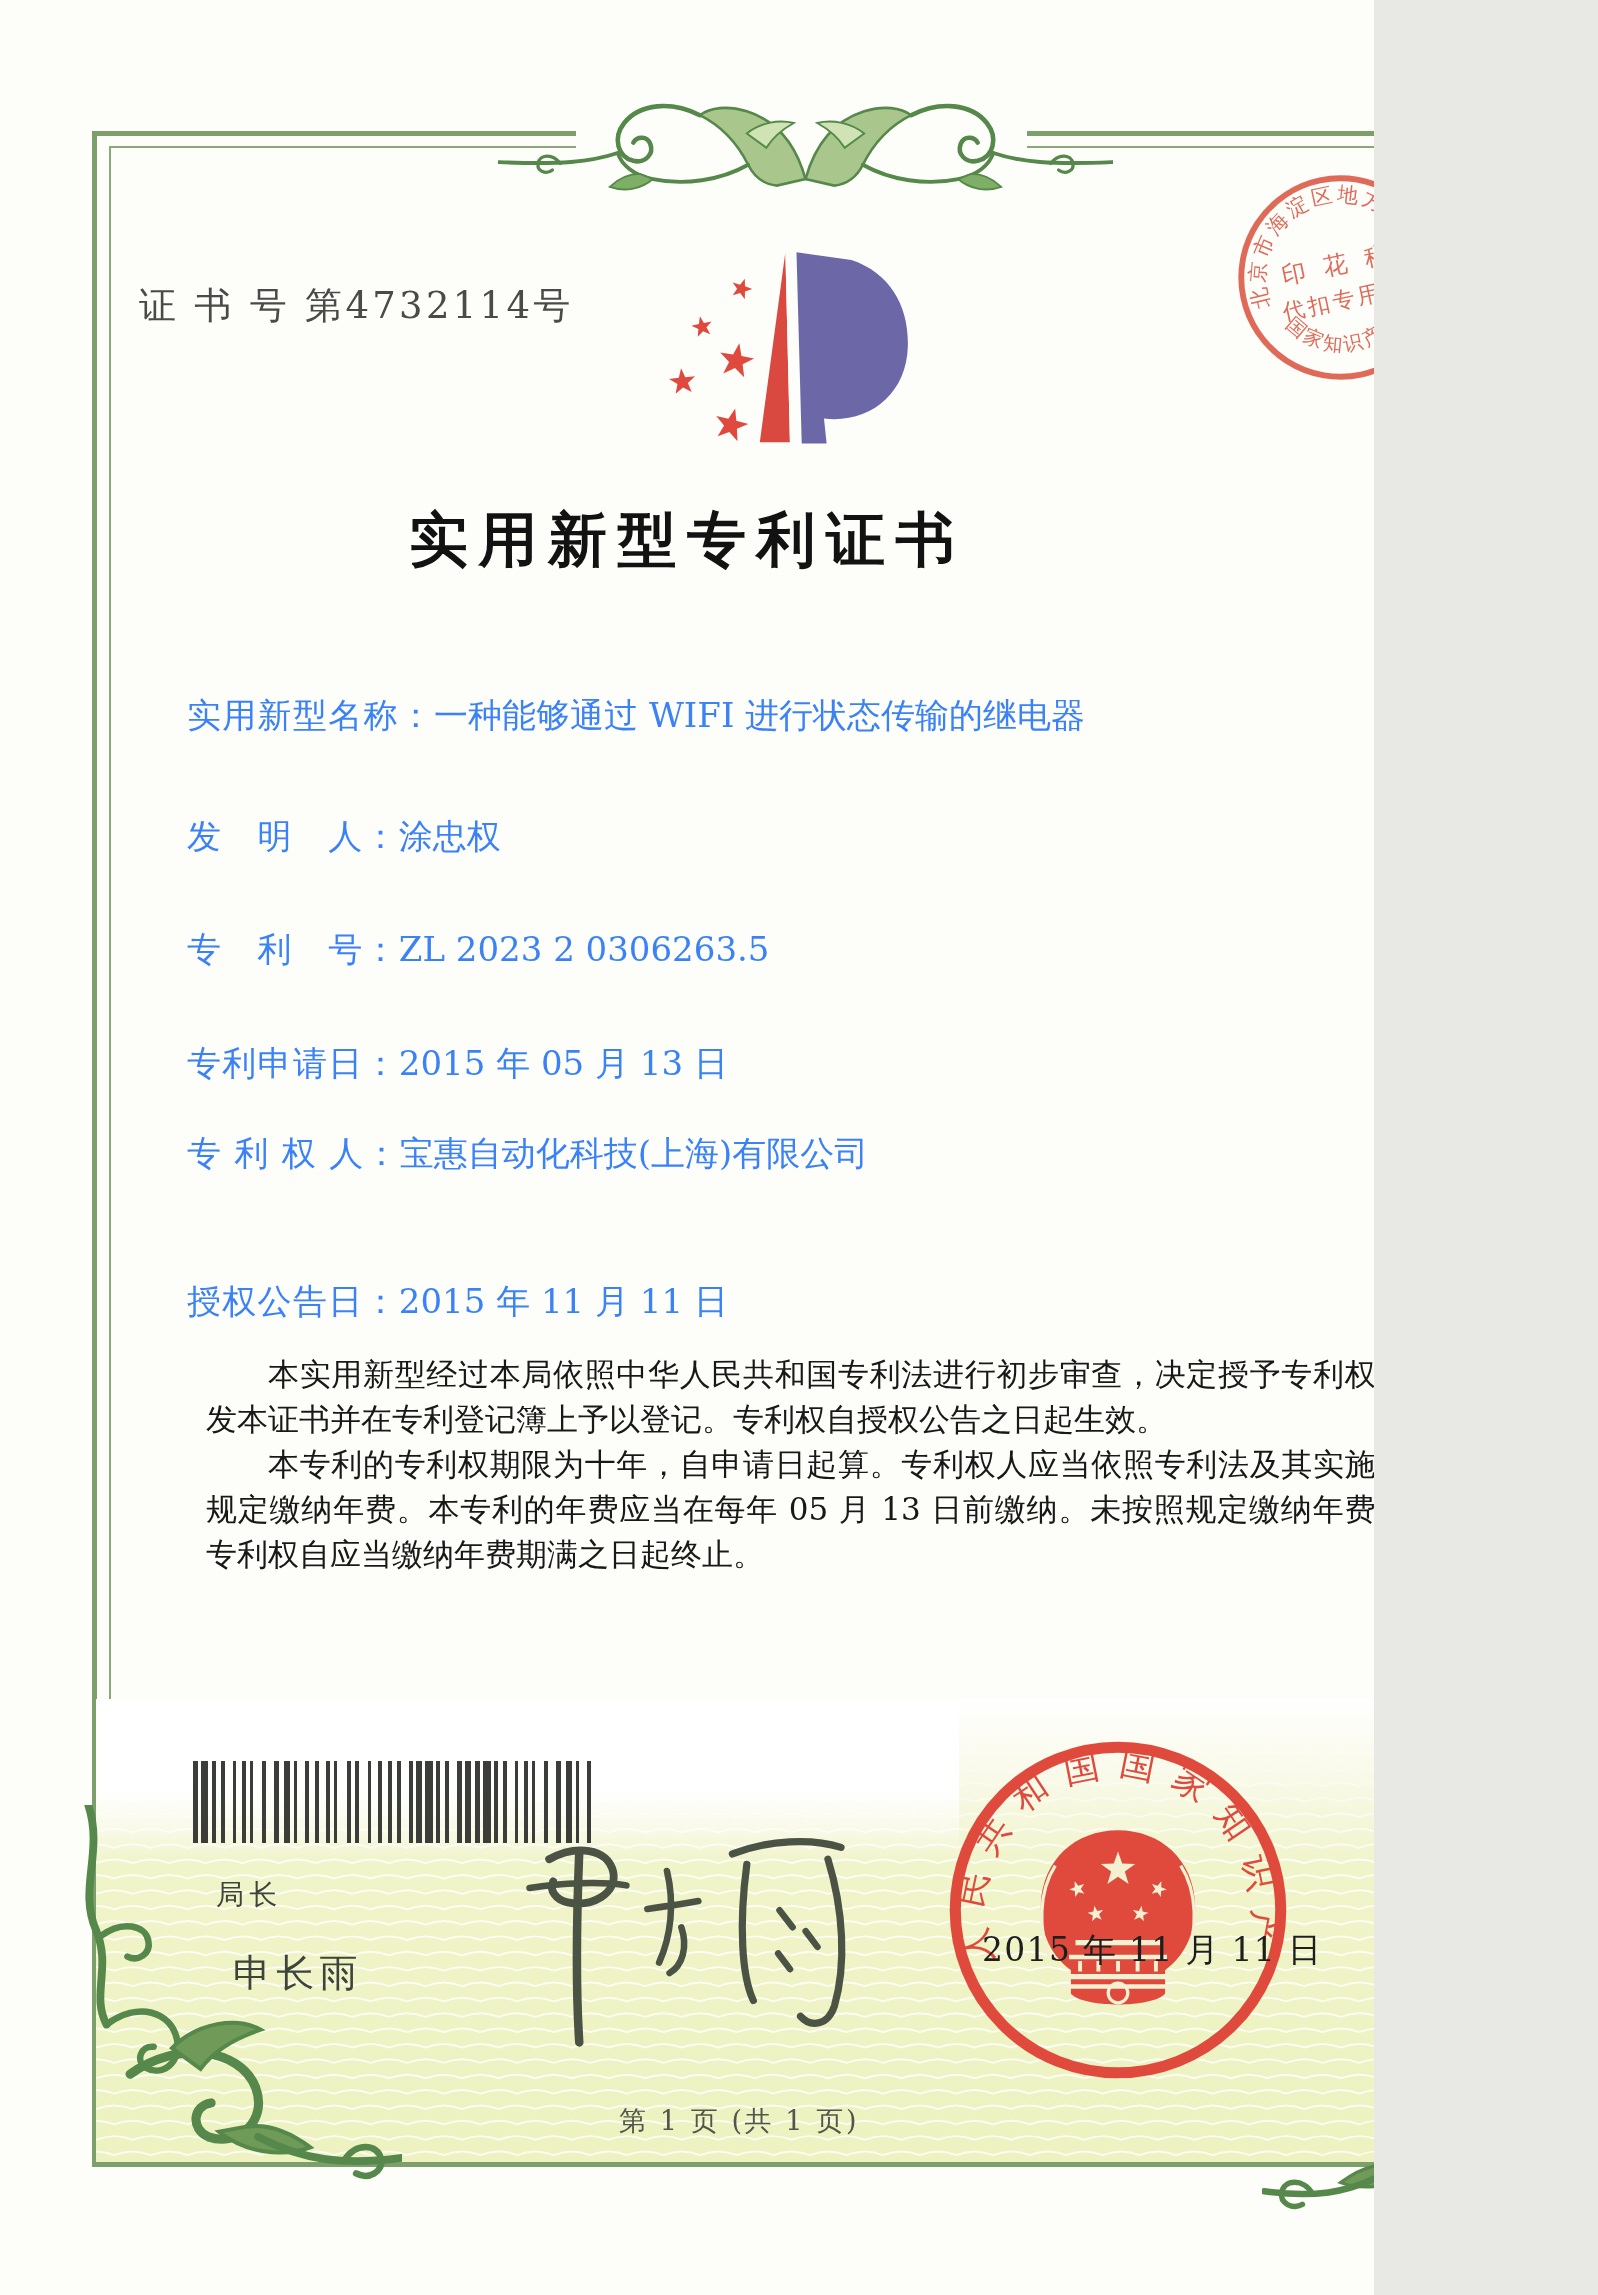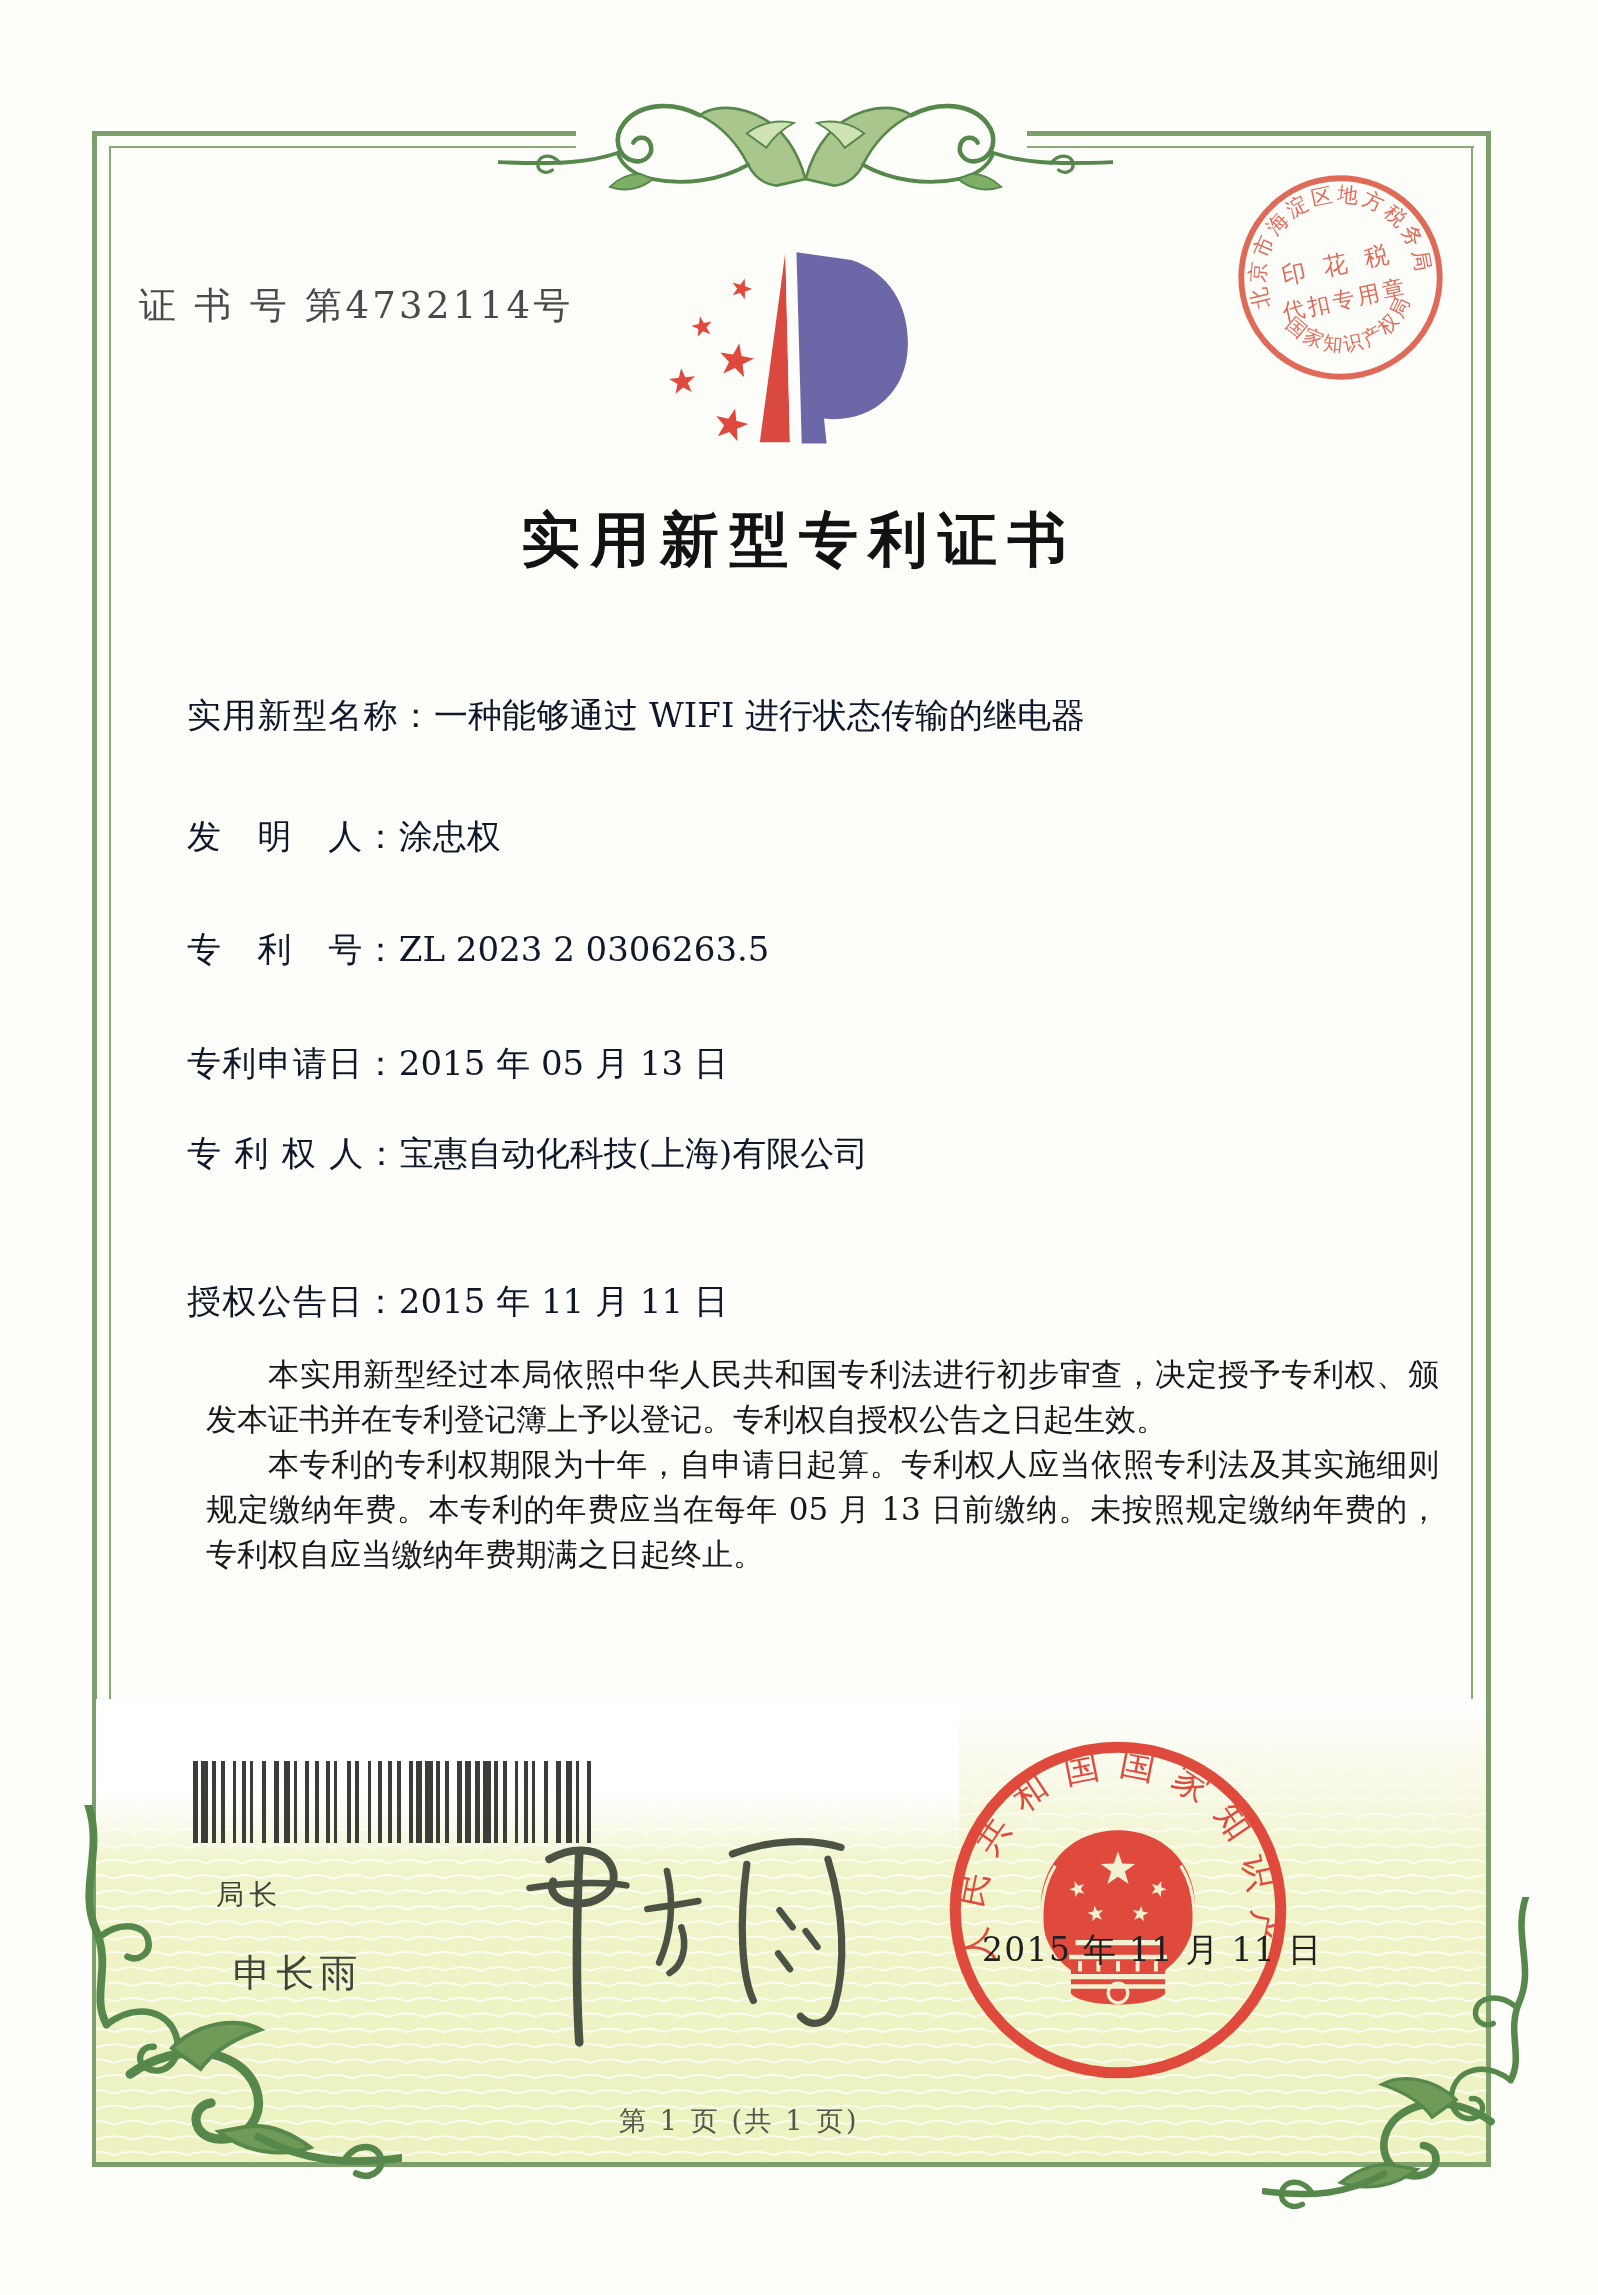--- a/index.html
+++ b/index.html
@@ -1,34 +1,34 @@
 <!DOCTYPE html>
 <html style="font-size:10.5px"><head>
 <meta charset="utf-8">
 <style>
   html,body{margin:0;padding:0;background:#e8e8e4;}
   .page{
-    position:relative;width:1598px;height:2295px;background:#fdfdfa;
+    position:relative;width:1374px;height:2295px;background:#fdfdfa;
     font-family:"DejaVu Serif","Liberation Serif",serif;color:#1c1c1c;overflow:hidden;
   }
   .abs{position:absolute;}
   
   .fl{position:absolute;background:#7d9f6b;}
   .fl.thin{background:#8aa878;}
   
   .cert-no{
     position:absolute;left:139px;top:281px;font-size:37px;letter-spacing:3.3px;
     color:#4a4a48;white-space:nowrap;
   }
   .title{
     position:absolute;left:0;right:0;top:501px;text-align:center;
     font-size:59px;font-weight:700;letter-spacing:10.5px;color:#121212;white-space:nowrap;
   }
   
-  .field{position:absolute;left:187px;width:1243px;font-size:34px;color:#0f172a;white-space:nowrap;}
+  .field{position:absolute;left:187px;width:1243px;font-size:34px;color:#3b82f6;white-space:nowrap;}
   .field .lbl{letter-spacing:1.3px;}
   
   .paras{position:absolute;left:186px;top:1352px;width:1233px;font-size:31px;line-height:45px;
     text-align:justify;color:#181818;margin-left:20px;}
   .paras p{margin:0;text-indent:2em;}
   
   .band{
     position:absolute;left:96px;top:1699px;width:1390px;height:463px;
     background:linear-gradient(180deg,#ffffff 0px,#f8f9e6 85px,#f0f4c9 170px,#edf2c0 100%);
   }

